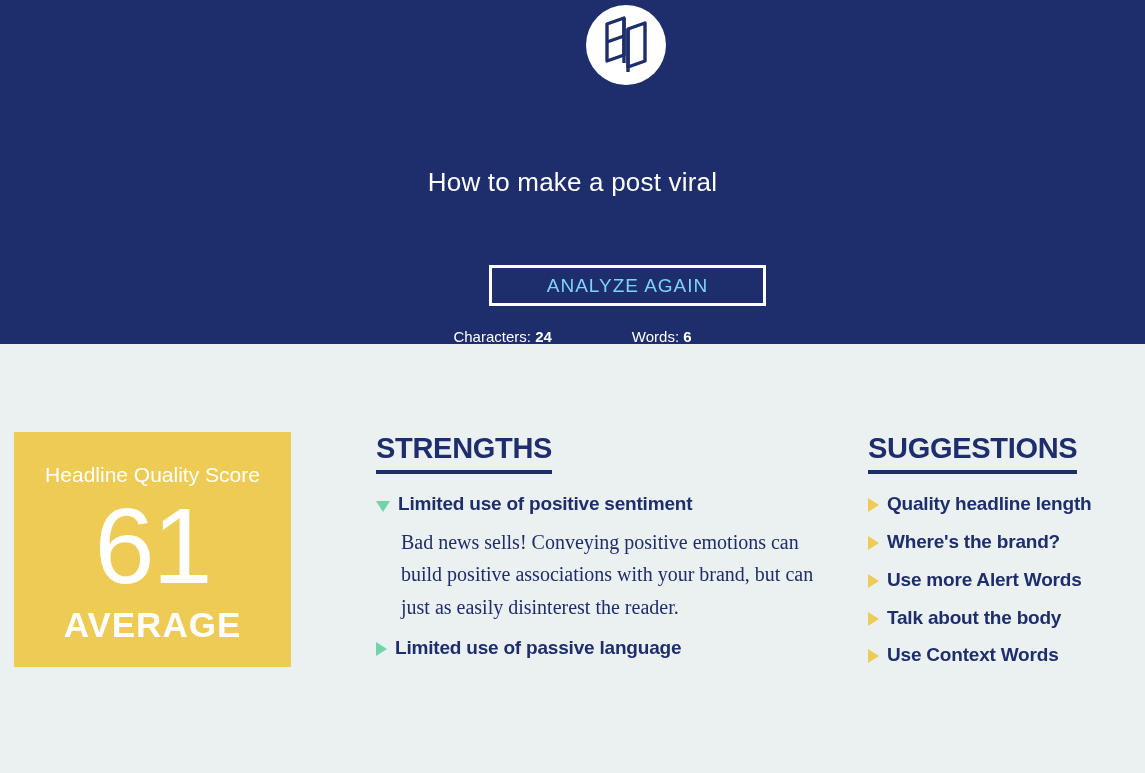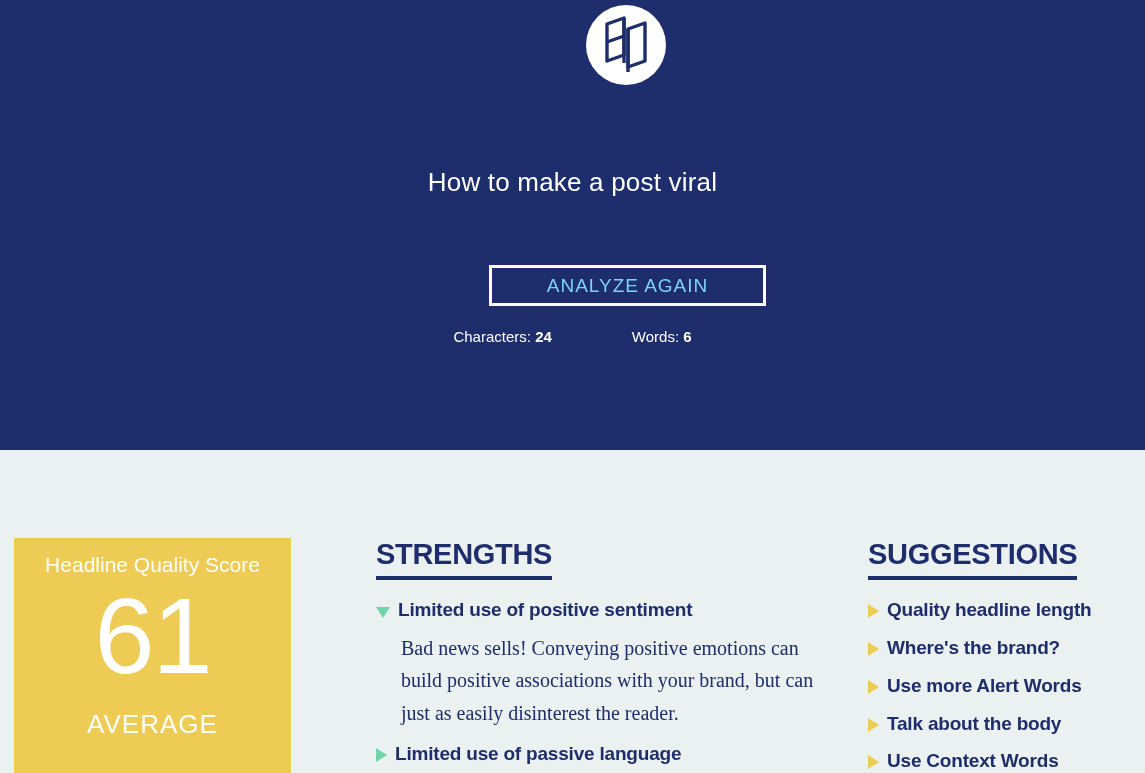--- a/index.html
+++ b/index.html
@@ -12,21 +12,21 @@
 
   body {
     font-family: "Liberation Sans", sans-serif;
     background: #ebf0f0;
   }
 
   
   .hero {
     position: relative;
     width: 1145px;
-    height: 450px;
+    height: 344px;
     background: #1e2d6b;
     overflow: hidden;
   }
 
   .logo-badge {
     position: absolute;
     left: 586px;
     top: 5px;
     width: 80px;
     height: 80px;
@@ -93,44 +93,44 @@
   }
 
   
   .score-card {
     position: absolute;
     left: 14px;
     top: 88px;
     width: 277px;
     height: 235px;
     background: #edcb55;
-    padding-top: 14px;
+    padding-top: 30px;
     text-align: center;
     overflow: hidden;
   }
   .score-label {
     color: #ffffff;
     font-size: 21px;
     font-weight: 400;
     line-height: 1.2;
   }
   .score-value {
     color: #ffffff;
     font-size: 108px;
     font-weight: 300;
     line-height: 1.05;
     margin-top: 2px;
     letter-spacing: -2px;
   }
   .score-rating {
     color: #ffffff;
-    font-size: 26px;
-    font-weight: 400;
+    font-size: 35px;
+    font-weight: 700;
     letter-spacing: 1px;
-    margin-top: 16px;
+    margin-top: 2px;
   }
 
   
   .col {
     position: absolute;
     top: 88px;
   }
   .col-strengths { left: 376px; width: 450px; }
   .col-suggestions { left: 868px; width: 270px; }
 

